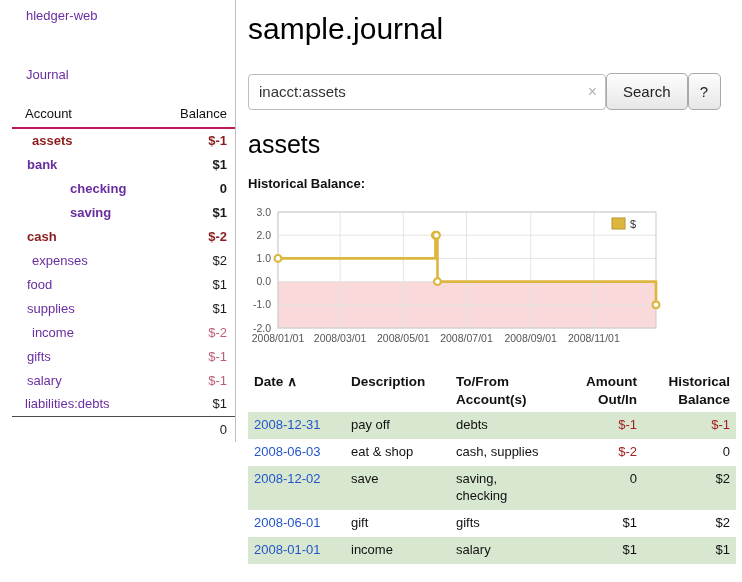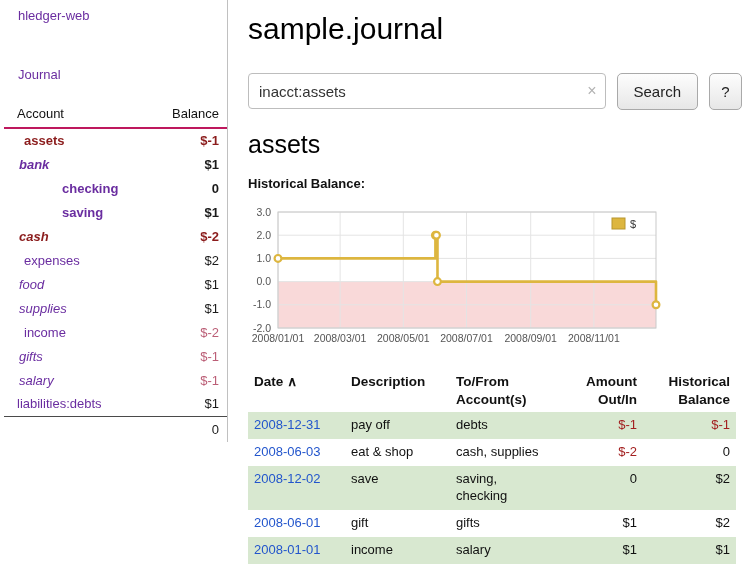--- a/index.html
+++ b/index.html
@@ -6,47 +6,47 @@
   html,body { margin:0; padding:0; }
   body {
     width:742px; height:582px; position:relative; overflow:hidden;
     background:#ffffff; color:#111;
     font-family:"Liberation Sans", sans-serif;
   }
   a { text-decoration:none; color:#6a2da0; }
 
   
   .sidebar {
-    position:absolute; left:4px; top:0; width:224px;
+    position:absolute; left:12px; top:0; width:224px;
     border-right:1px solid #c0c0c0; padding-top:8px; background:#fff;
   }
   .app-title { display:block; font-size:13px; padding-left:14px; }
   .journal-link { display:block; font-size:13px; padding-left:14px; margin-top:44px; }
   .acct-table { width:100%; border-collapse:collapse; margin-top:20px; font-size:13px; }
   .acct-table th {
     font-weight:400; padding:4px 0 6px; border-bottom:2px solid #be185d;
   }
   .acct-table th.h-account { text-align:left; padding-left:13px; }
   .acct-table th.h-balance { text-align:right; padding-right:8px; }
   .acct-table td { padding:4px 0; height:24px; }
   .acct-table td.bal { text-align:right; padding-right:8px; color:#1a1a1a; }
   .acct-row.bold td, .acct-row.bold a { font-weight:bold; }
   .acct-row.d0 td.name { padding-left:20px; }
-  .acct-row.d1 td.name { padding-left:15px;font-style:italic; }
+  .acct-row.d1 td.name { padding-left:15px; }
   .acct-row.d2 td.name { padding-left:58px; }
   .acct-row.flat td.name { padding-left:13px; }
   .neg-strong { color:#8b1c1c !important; }
   .neg-soft { color:#bb5e76 !important; }
   .total-row td { border-top:1px solid #4a4a4a; padding:5px 0; }
   .total-row td.bal { text-align:right; padding-right:8px; font-size:13px; }
 
   
   .main { position:absolute; left:248px; top:0; width:494px; padding-top:12px; }
   .page-title { font-size:30px; font-weight:400; margin:0; color:#000; }
-  .search-row { display:flex; align-items:flex-start; gap:11px; margin-top:27px; }
+  .search-row { display:flex; align-items:center; margin-top:27px; }
   .search-box { position:relative; width:358px; }
   .search-box input {
     width:100%; height:36px; border:1px solid #bdbdbd; border-radius:4px;
     font-size:15px; padding:0 28px 0 10px; color:#333;
     font-family:"Liberation Sans", sans-serif; outline:none;
   }
   .clear-icon {
     position:absolute; right:9px; top:8px; color:#b3b3b3;
     font-size:16px; cursor:pointer; line-height:20px;
   }

